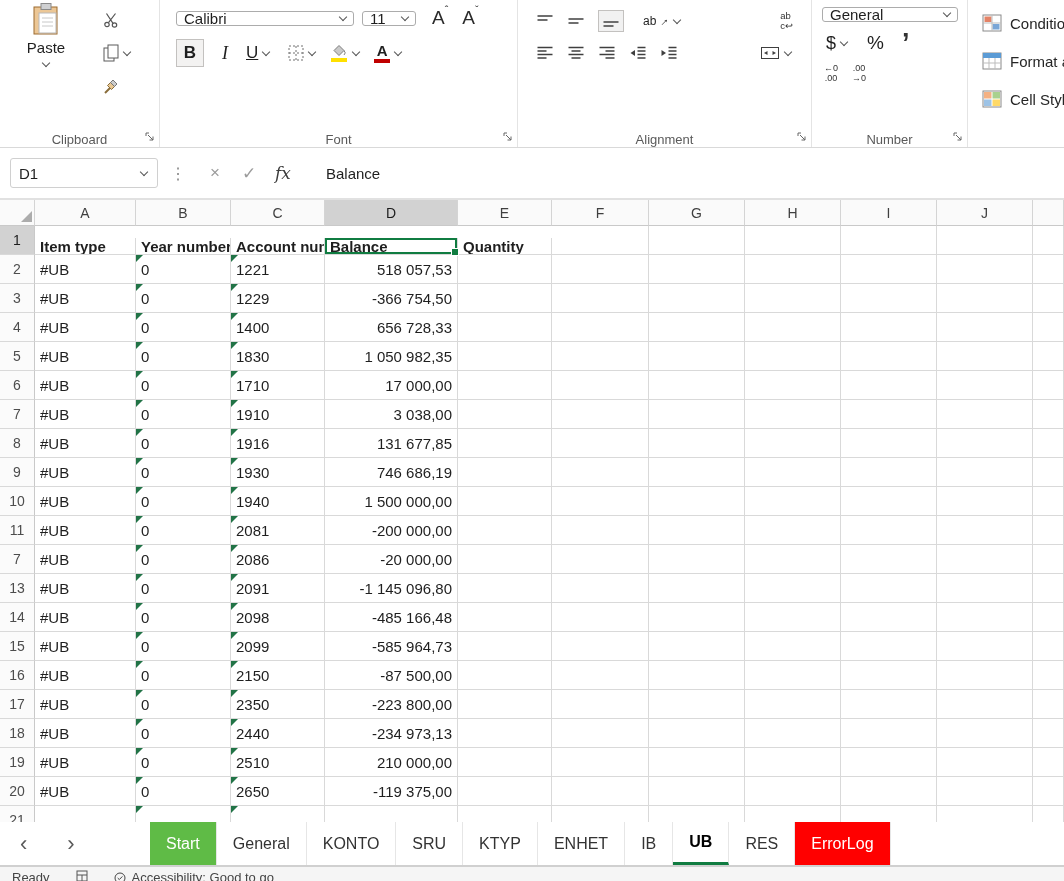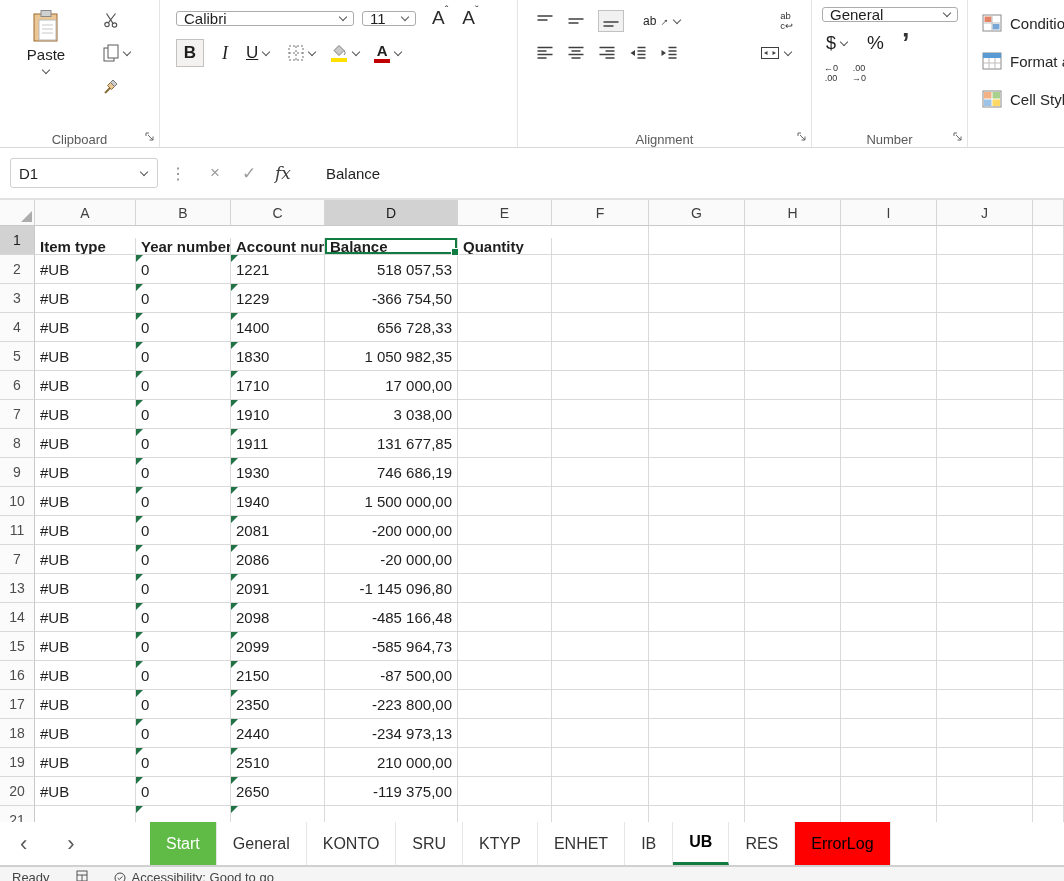--- a/index.html
+++ b/index.html
@@ -73,37 +73,37 @@
   
   .tabbar{height:44px;display:flex;align-items:stretch;background:#fff;border-bottom:1px solid #d0d0d0;}
   .navs{display:flex;align-items:center;width:150px;padding-left:20px;gap:40px;
     color:#5a5a5a;font-size:22px;}
   .navbtn{cursor:pointer;line-height:1;}
   .tabs{display:flex;align-items:stretch;}
   .tab{display:flex;align-items:center;padding:8px 16px;font-size:16px;color:#333;
     border-right:1px solid #e6e6e6;cursor:pointer;}
   .tab-green{background:#5FBB46;color:#fff;}
   .tab-active{font-weight:bold;color:#000;border-bottom:3px solid #107C41;background:#fff;}
-  .tab-red{background:#FF0000;color:#000000;}
+  .tab-red{background:#FF0000;color:#ffffff;}
 
   
   .statusbar{height:15px;background:#f5f5f5;border-top:1px solid #d0d0d0;display:flex;
     align-items:flex-start;overflow:hidden;font-size:13px;color:#444;padding:3px 0 0 12px;gap:26px;}
   .sb-item{display:flex;align-items:center;gap:6px;white-space:nowrap;}
 
   svg{display:block;}
 </style>
 </head>
 <body>
 
 <div class="ribbon">
 
   <div class="rgroup" style="width:160px;">
     <div class="rbody">
-      <div class="paste stack" style="position:absolute;left:18px;top:9px;width:56px;">
+      <div class="paste stack" style="position:absolute;left:18px;top:2px;width:56px;">
         <svg width="30" height="34" viewBox="0 0 30 34">
           <rect x="3" y="5" width="23" height="27" fill="#ECC796" stroke="#9C6B2F"></rect>
           <rect x="10" y="1.5" width="10" height="6" fill="#cfd0d2" stroke="#8a8a8a"></rect>
           <rect x="8" y="11" width="17" height="20" fill="#ffffff" stroke="#b9b9b9"></rect>
           <line x1="11" y1="16" x2="22" y2="16" stroke="#c8c8c8"></line>
           <line x1="11" y1="20" x2="22" y2="20" stroke="#c8c8c8"></line>
           <line x1="11" y1="24" x2="22" y2="24" stroke="#c8c8c8"></line>
         </svg>
         <span style="font-size:15px;margin-top:3px;">Paste</span>
         <span class="chev" style="margin:4px 0 0 0;"></span>
@@ -192,20 +192,28 @@
           <span class="chev"></span>
         </div>
         <div class="icbtn rrow">
           <span class="stack">
             <span style="font-size:15px;font-weight:bold;line-height:1;">A</span>
             <span class="colorbar" style="background:#C00000;"></span>
           </span>
           <span class="chev"></span>
         </div>
       </div>
+    </div>
+    <div class="rfoot">
+      <span>Font</span>
+      <span class="launcher">
+        <svg width="11" height="11" viewBox="0 0 11 11">
+            <path d="M2 2 H5 M2 2 V5 M4 4 L9 9 M9 5.5 V9 H5.5" stroke="#666" fill="none"></path>
+          </svg>
+      </span>
     </div>
   </div>
 
   <div class="rgroup" style="width:294px;">
     <div class="rbody">
       <div class="rrow" style="margin:10px 18px 0 18px;gap:13px;">
         <div class="icbtn">
           <svg width="18" height="16" viewBox="0 0 18 16" stroke="#3f3f3f" stroke-width="1.5">
             <line x1="1.5" y1="3" x2="16.5" y2="3"></line>
               <line x1="1.5" y1="7" x2="11.5" y2="7"></line>
@@ -552,21 +560,21 @@
 
   <div class="grid-row">
     <div class="cell gut">8</div>
     <div class="cell cw-a">#UB</div>
     <div class="cell cw-b">
       <span class="flag"></span>
       <span>0</span>
     </div>
     <div class="cell cw-c">
       <span class="flag"></span>
-      <span>1911</span>
+      <span>1916</span>
     </div>
     <div class="cell cw-d numr">131 677,85</div>
     <div class="cell cw-e"></div>
     <div class="cell cw-f"></div>
     <div class="cell cw-g"></div>
     <div class="cell cw-h"></div>
     <div class="cell cw-i"></div>
     <div class="cell cw-j"></div>
     <div class="cell cw-fill"></div>
   </div>

